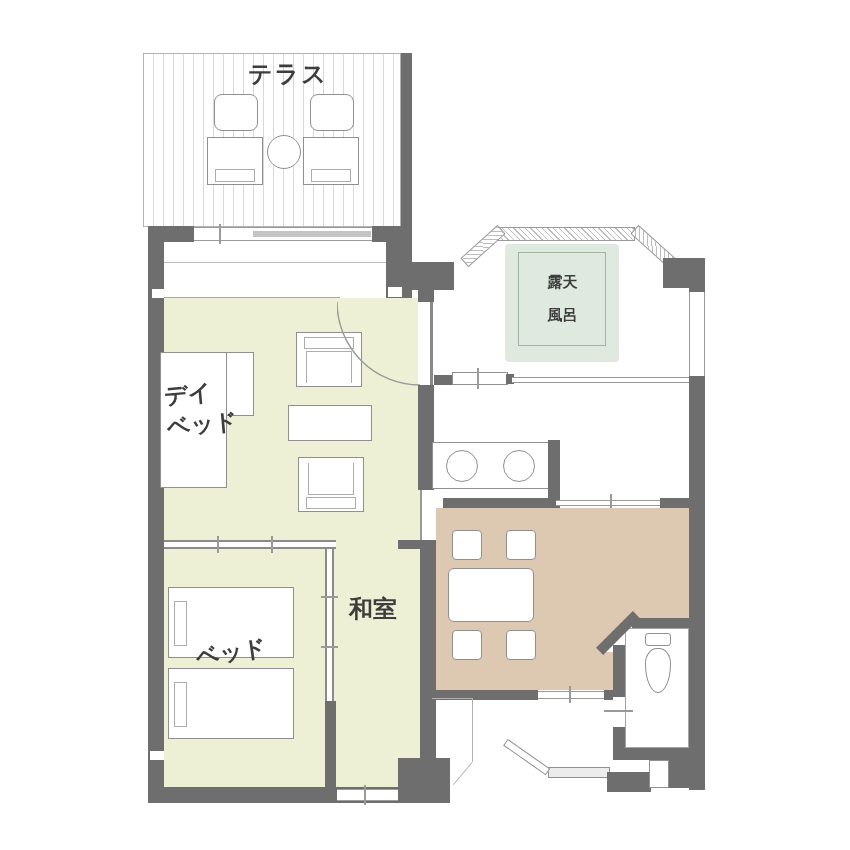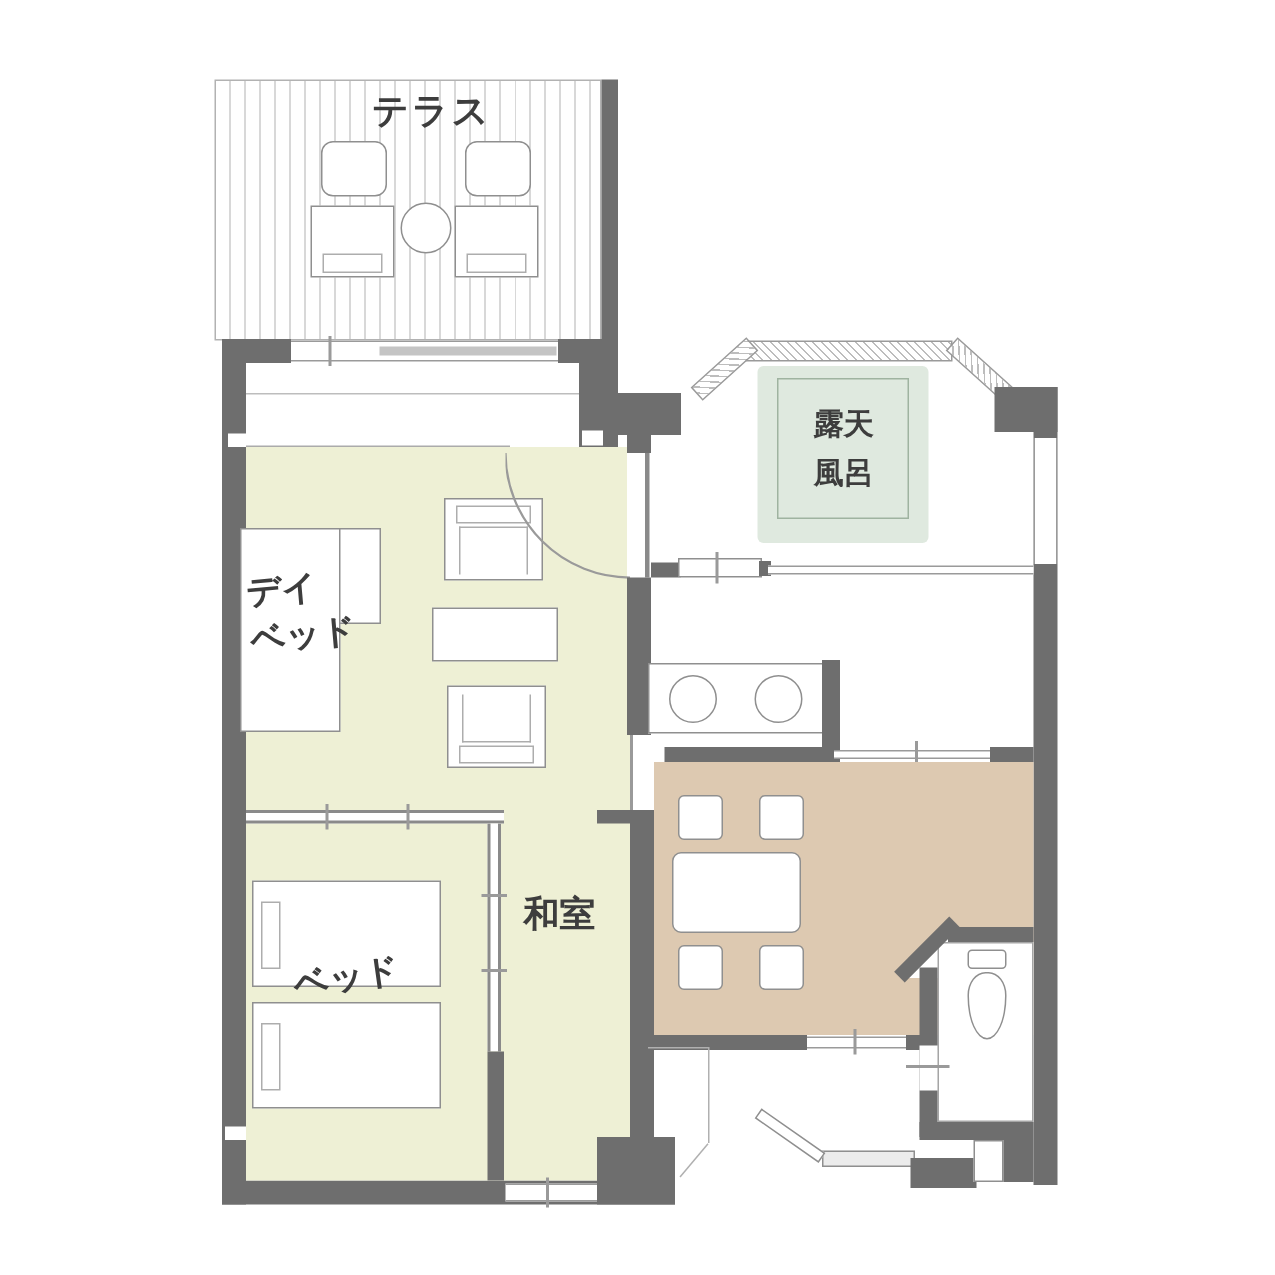--- a/index.html
+++ b/index.html
@@ -124,21 +124,21 @@
 
   <div class="hatch" style="left:497px;top:227px;width:138px;height:14px;"></div>
   <div class="hatch" style="left:458px;top:240px;width:50px;height:12px;transform:rotate(-42deg);"></div>
   <div class="hatch" style="left:628px;top:240px;width:50px;height:12px;transform:rotate(42deg);"></div>
   <div class="wall" style="left:663px;top:258px;width:42px;height:30px;"></div>
   <div class="wall" style="left:689px;top:258px;width:16px;height:532px;"></div>
   <div class="winv" style="left:689px;top:292px;width:16px;height:84px;"></div>
 
   <div id="tub-outer" class="abs" style="left:505px;top:244px;width:114px;height:118px;"></div>
   <div id="tub-inner" class="abs" style="left:518px;top:252px;width:88px;height:94px;"></div>
-  <div class="lbl" style="left:520px;top:266px;width:85px;font-size:20px;text-align:center;line-height:33px;">
+  <div class="lbl" style="left:520px;top:266px;width:85px;font-size:15px;text-align:center;line-height:33px;">
     <div>露天</div>
     <div>風呂</div>
   </div>
 
   <div class="wall" style="left:434px;top:375px;width:20px;height:10px;"></div>
   <div class="fur" style="left:452px;top:372px;width:56px;height:13px;"></div>
   <div class="ln" style="left:477px;top:368px;width:2px;height:21px;"></div>
   <div class="wall" style="left:506px;top:374px;width:8px;height:10px;"></div>
   <div class="win" style="left:512px;top:377px;width:177px;height:6px;"></div>
 

